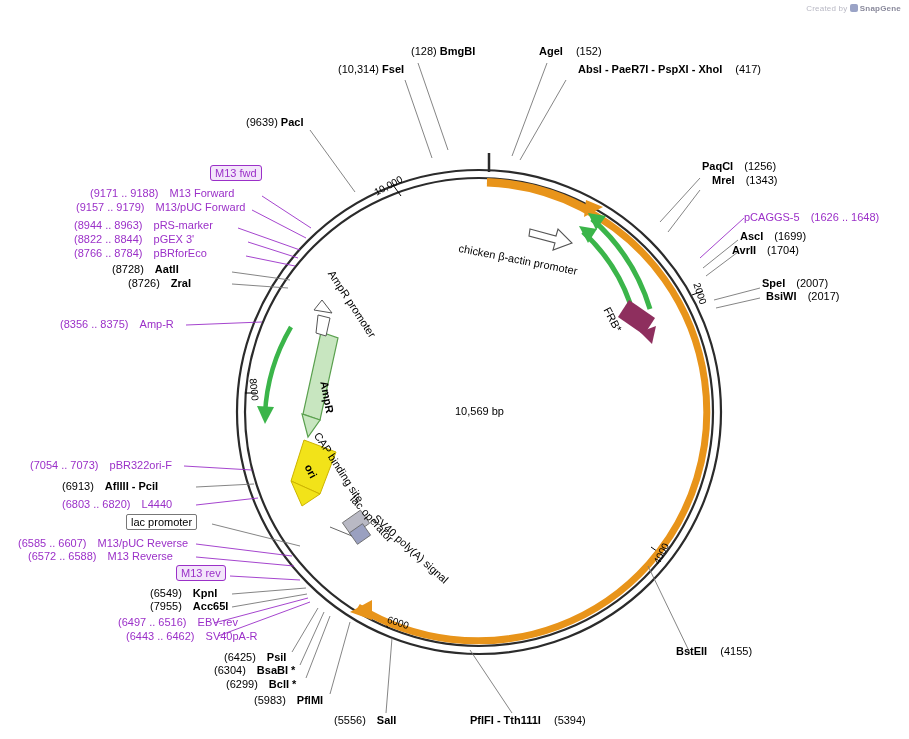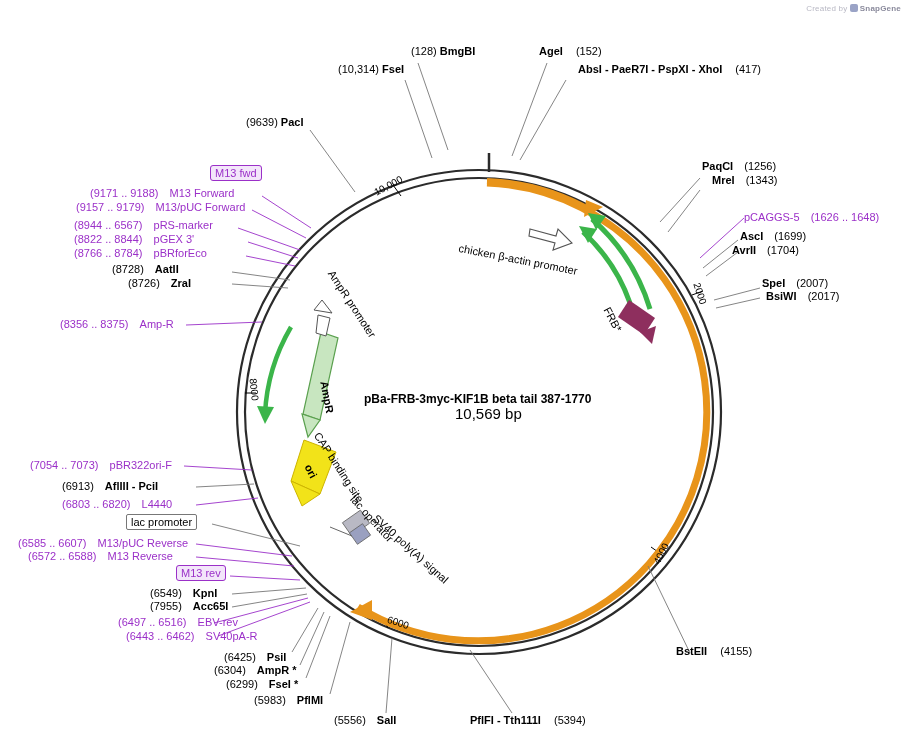--- a/index.html
+++ b/index.html
@@ -72,21 +72,21 @@
     font-size: 11px;
   }
   .title-main {
     position: absolute;
     font-size: 12px;
     font-weight: bold;
     white-space: nowrap;
   }
   .title-sub {
     position: absolute;
-    font-size: 15px;
+    font-size: 11px;
     white-space: nowrap;
   }
   .feat {
     position: absolute;
     font-size: 11px;
     white-space: nowrap;
   }
   .tick {
     position: absolute;
     font-size: 10px;
@@ -200,21 +200,20 @@
     <line x1="386" y1="713" x2="392" y2="638" stroke="#777" stroke-width="0.9"></line>
     <line x1="512" y1="713" x2="470" y2="650" stroke="#777" stroke-width="0.9"></line>
   </svg>
 
   <div class="tick" style="left:373px; top:180px; transform:rotate(-28deg);">10,000</div>
   <div class="tick" style="left:689px; top:288px; transform:rotate(72deg);">2000</div>
   <div class="tick" style="left:650px; top:548px; transform:rotate(-63deg);">4000</div>
   <div class="tick" style="left:387px; top:617px; transform:rotate(18deg);">6000</div>
   <div class="tick" style="left:243px; top:384px; transform:rotate(84deg);">8000</div>
 
-  <div class="title-main" style="left:364px; top:392px;">pBa-FRB-3myc-KIF1B beta tail 387-1770</div>
   <div class="title-sub" style="left:455px; top:405px;">10,569 bp</div>
 
   <div class="feat" style="left:460px; top:242px; transform:rotate(11deg); transform-origin:left top;">chicken β-actin promoter</div>
   <div class="feat" style="left:612px; top:305px; transform:rotate(62deg); transform-origin:left top;">FRB*</div>
   <div class="feat" style="left:336px; top:268px; transform:rotate(57deg); transform-origin:left top;">AmpR promoter</div>
   <div class="feat b" style="left:330px; top:380px; transform:rotate(79deg); transform-origin:left top;">AmpR</div>
   <div class="feat b" style="left:313px; top:462px; transform:rotate(62deg); transform-origin:left top;">ori</div>
   <div class="feat" style="left:322px; top:430px; transform:rotate(57deg); transform-origin:left top;">CAP binding site</div>
   <div class="feat" style="left:357px; top:493px; transform:rotate(48deg); transform-origin:left top;">lac operator</div>
   <div class="feat" style="left:379px; top:512px; transform:rotate(42deg); transform-origin:left top;">SV40 poly(A) signal</div>
@@ -279,21 +278,21 @@
 
   <div class="lbl purple" style="left:90px; top:187px;">
     <span>(9171 .. 9188)</span>
     <span style="margin-left:8px;">M13 Forward</span>
   </div>
   <div class="lbl purple" style="left:76px; top:201px;">
     <span>(9157 .. 9179)</span>
     <span style="margin-left:8px;">M13/pUC Forward</span>
   </div>
   <div class="lbl purple" style="left:74px; top:219px;">
-    <span>(8944 .. 6567)</span>
+    <span>(8944 .. 8963)</span>
     <span style="margin-left:8px;">pRS-marker</span>
   </div>
   <div class="lbl purple" style="left:74px; top:233px;">
     <span>(8822 .. 8844)</span>
     <span style="margin-left:8px;">pGEX 3'</span>
   </div>
   <div class="lbl purple" style="left:74px; top:247px;">
     <span>(8766 .. 8784)</span>
     <span style="margin-left:8px;">pBRforEco</span>
   </div>
@@ -346,25 +345,25 @@
     <span>(6443 .. 6462)</span>
     <span style="margin-left:8px;">SV40pA-R</span>
   </div>
 
   <div class="lbl" style="left:224px; top:651px;">
     <span>(6425)</span>
     <span class="b" style="margin-left:8px;">PsiI</span>
   </div>
   <div class="lbl" style="left:214px; top:664px;">
     <span>(6304)</span>
-    <span class="b" style="margin-left:8px;">AmpR *</span>
+    <span class="b" style="margin-left:8px;">BsaBI *</span>
   </div>
   <div class="lbl" style="left:226px; top:678px;">
     <span>(6299)</span>
-    <span class="b" style="margin-left:8px;">FseI *</span>
+    <span class="b" style="margin-left:8px;">BclI *</span>
   </div>
   <div class="lbl" style="left:254px; top:694px;">
     <span>(5983)</span>
     <span class="b" style="margin-left:8px;">PflMI</span>
   </div>
   <div class="lbl" style="left:334px; top:714px;">
     <span>(5556)</span>
     <span class="b" style="margin-left:8px;text-align:center;">SalI</span>
   </div>
   <div class="lbl" style="left:470px; top:714px;">

